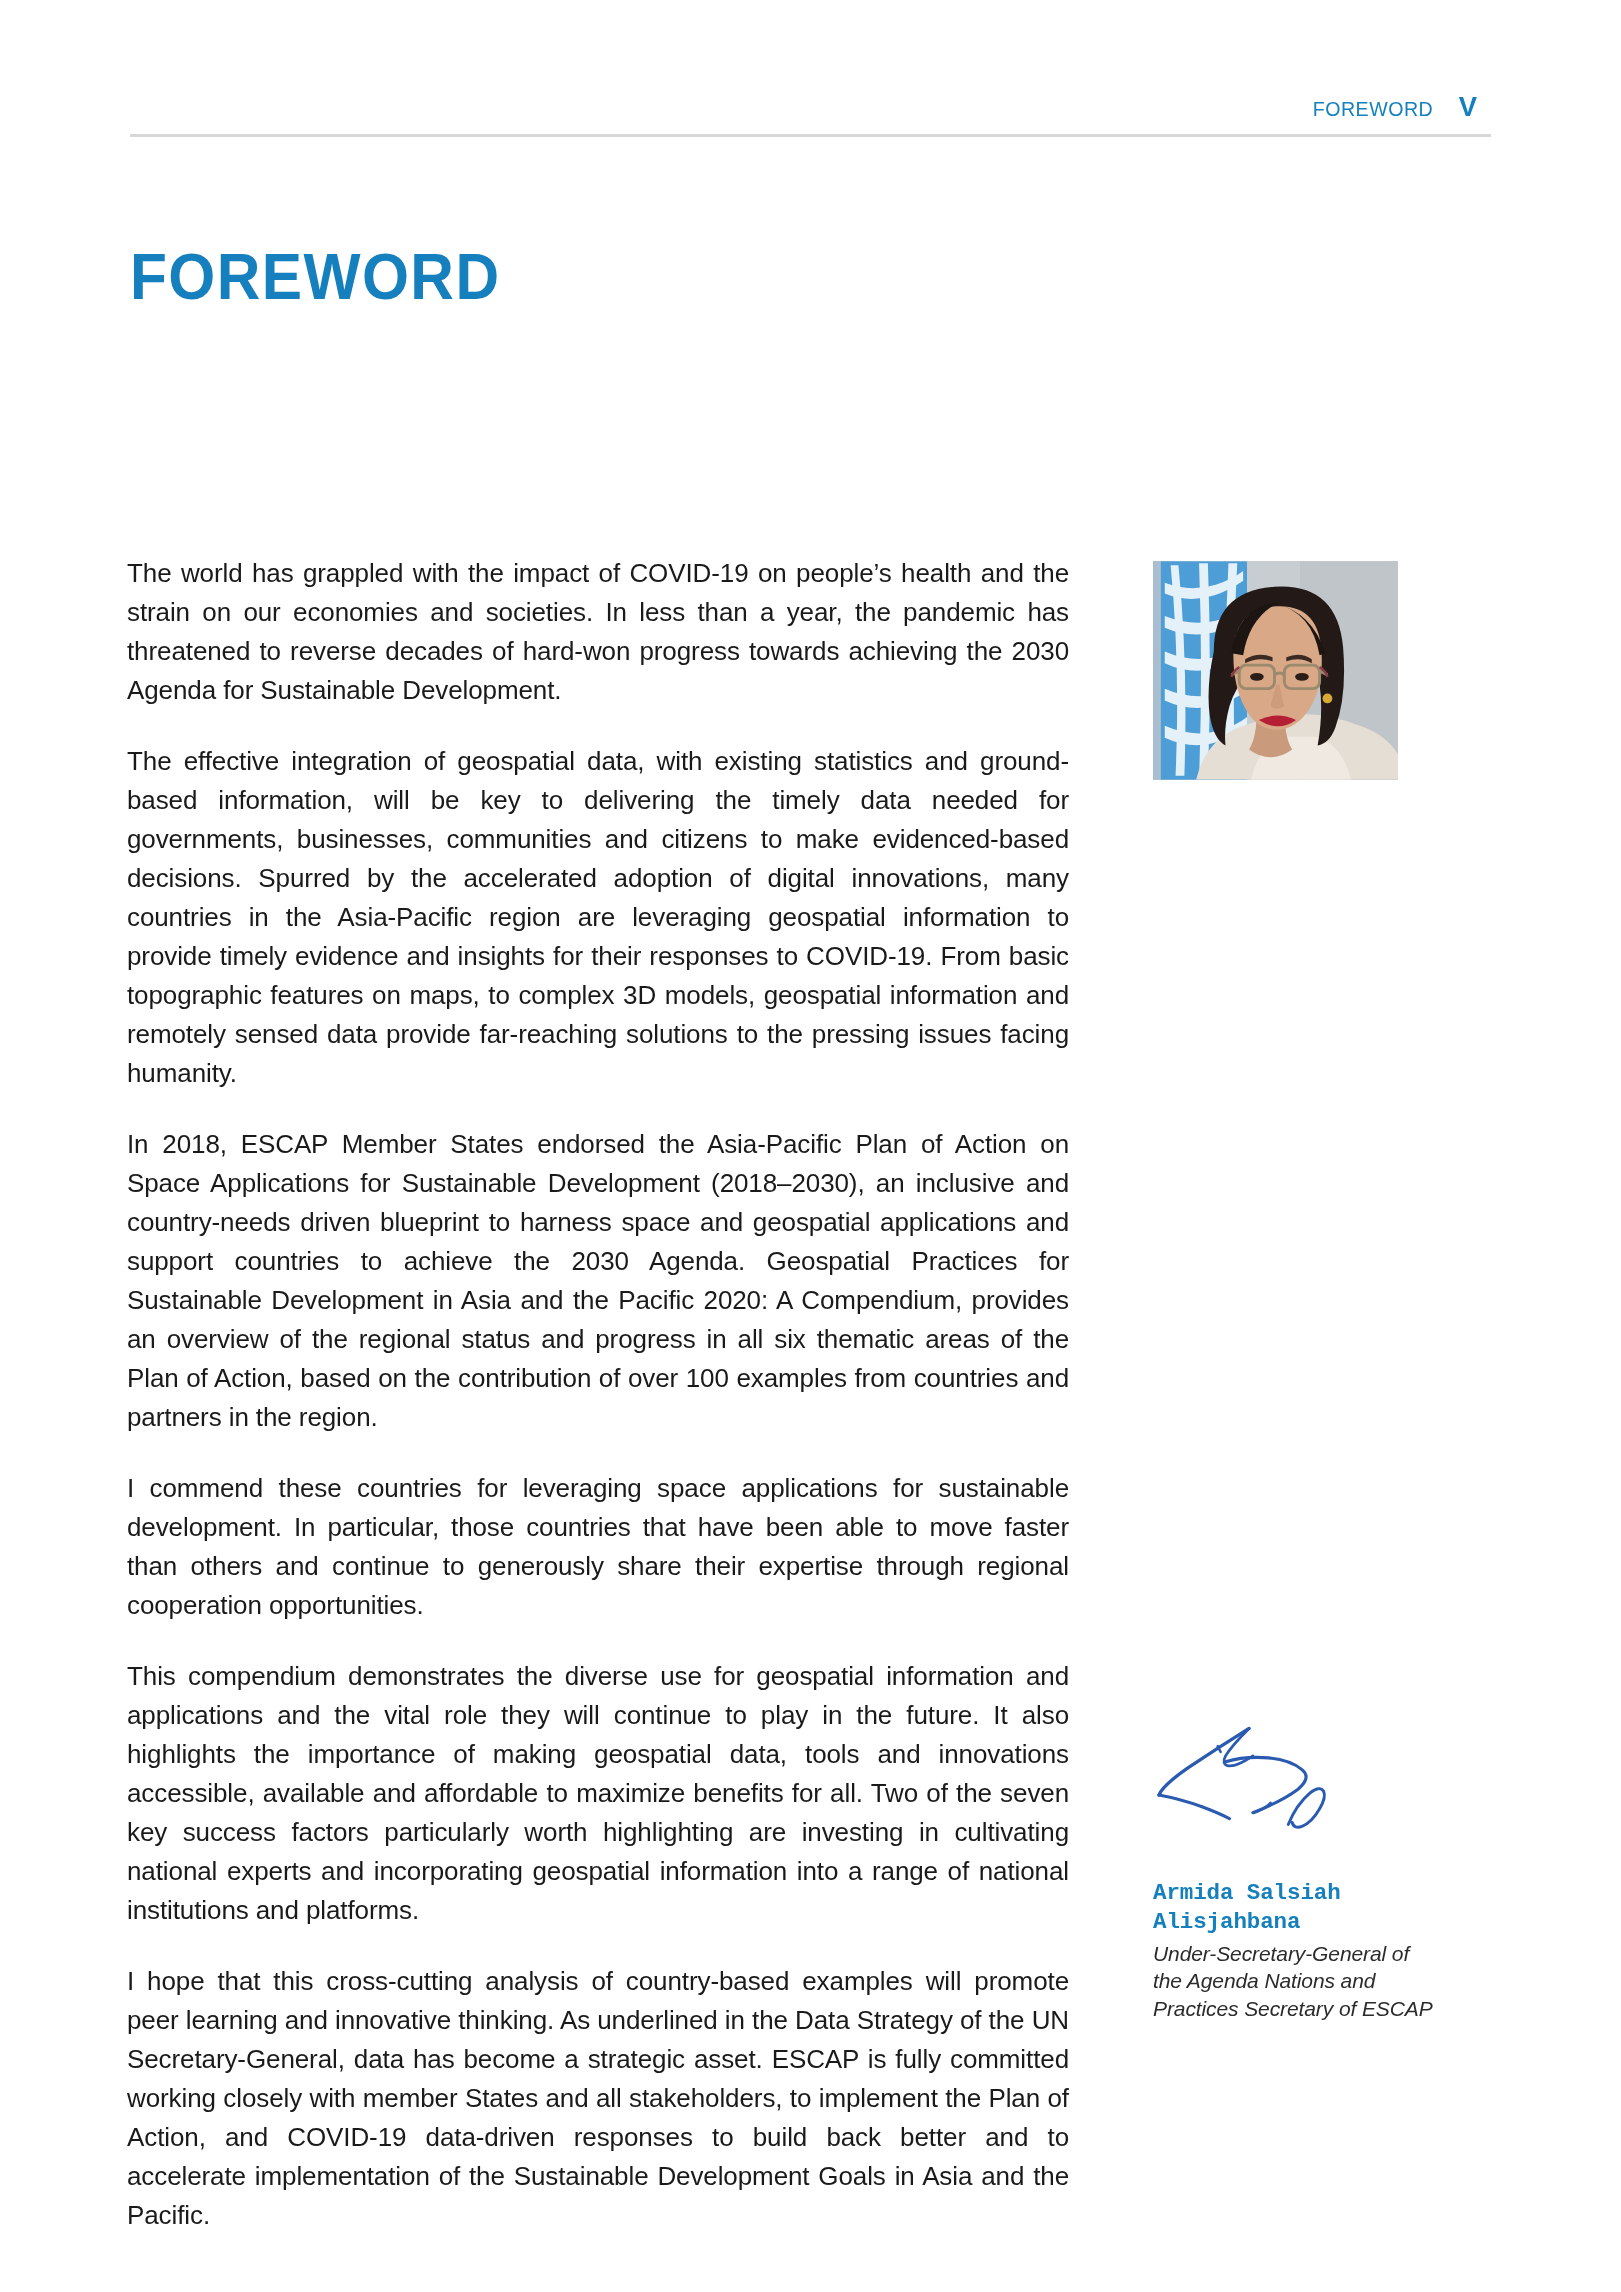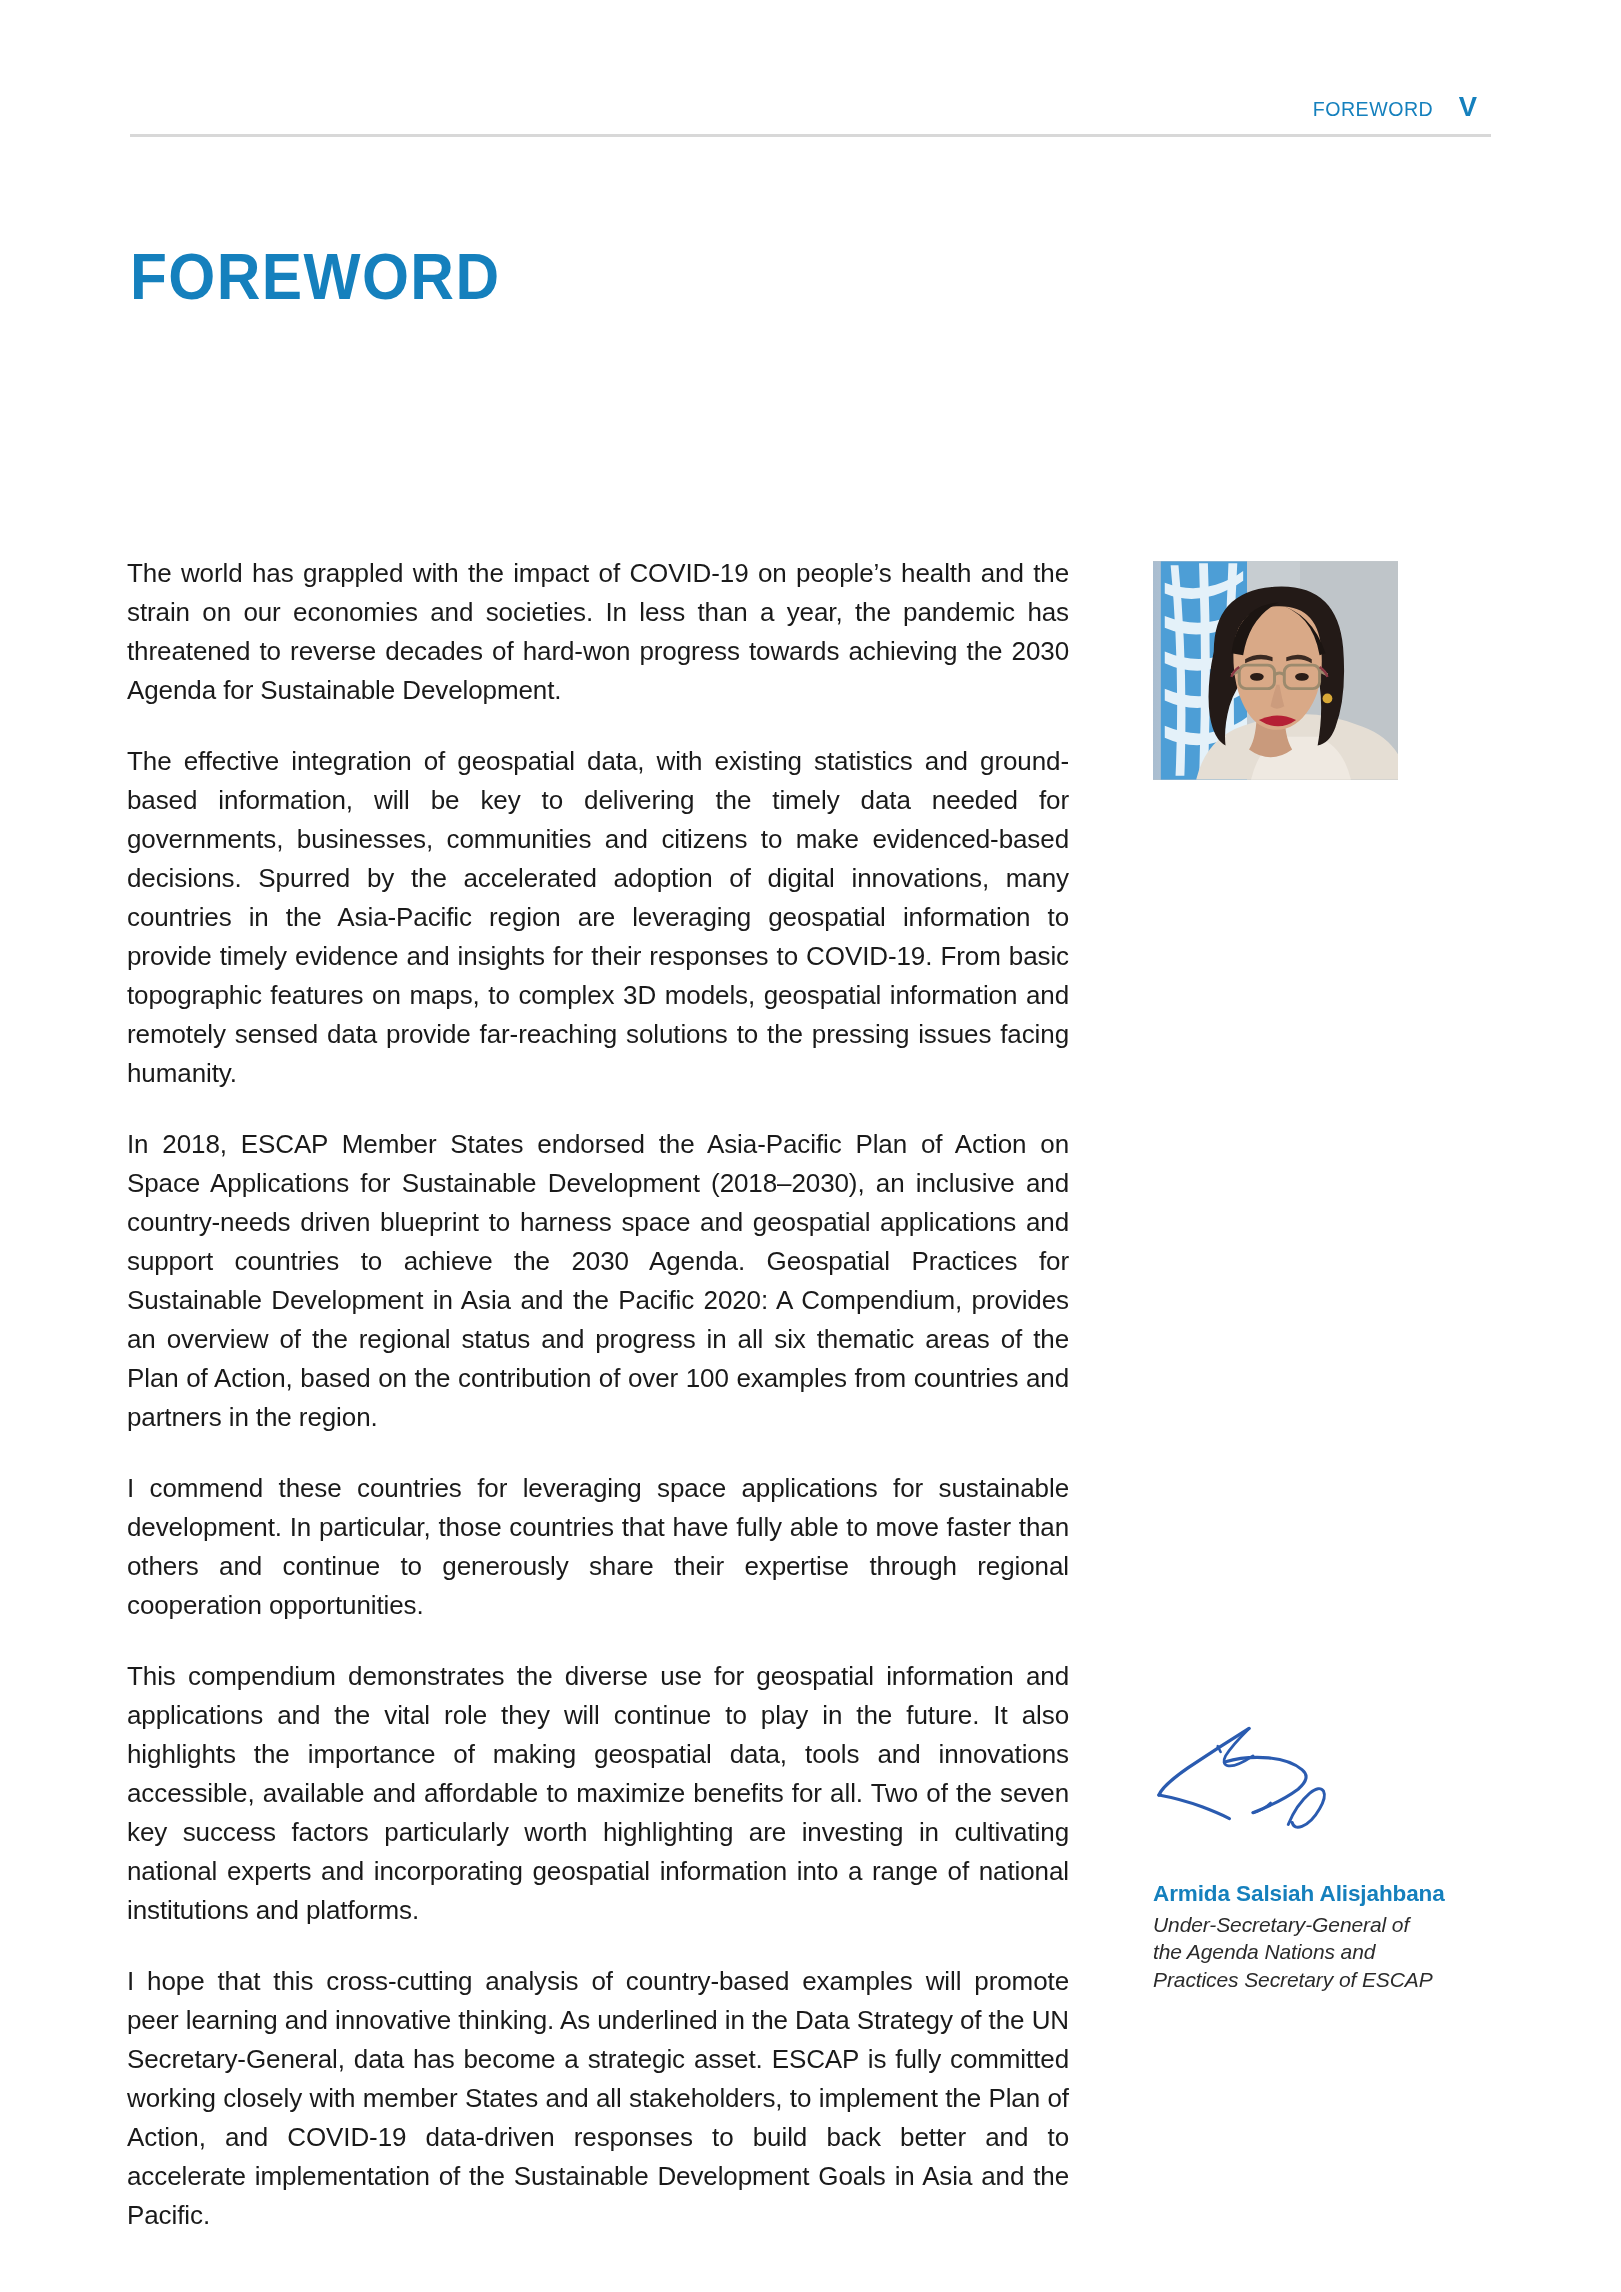--- a/index.html
+++ b/index.html
@@ -106,21 +106,21 @@
     top: 1879px;
     left: 1153px;
     width: 333px;
   }
   .sig-name {
     font-size: 22.5px;
     font-weight: bold;
     color: #1580BD;
     line-height: 29px;
     letter-spacing: -0.1px;
-    font-family: Liberation Sans, sans-serif;
+    font-family: Liberation Mono, monospace;
   }
   .sig-role {
     margin-top: 2.9px;
     font-size: 21px;
     line-height: 27.4px;
     color: #2b2b2b;
     letter-spacing: -0.1px;
     font-family: "Liberation Sans", sans-serif;
   }
   .sig-role div { white-space: nowrap; font-style: italic; }
@@ -135,21 +135,21 @@
     <span class="rh-pageno">V</span>
   </div>
   <div class="header-rule"></div>
 
   <h1 class="page-title">FOREWORD</h1>
 
   <div class="text-col">
     <p>The world has grappled with the impact of COVID-19 on people’s health and the strain on our economies and societies. In less than a year, the pandemic has threatened to reverse decades of hard-won progress towards achieving the 2030 Agenda for Sustainable Development.</p>
     <p>The effective integration of geospatial data, with existing statistics and ground-based information, will be key to delivering the timely data needed for governments, businesses, communities and citizens to make evidenced-based decisions. Spurred by the accelerated adoption of digital innovations, many countries in the Asia-Pacific region are leveraging geospatial information to provide timely evidence and insights for their responses to COVID-19. From basic topographic features on maps, to complex 3D models, geospatial information and remotely sensed data provide far-reaching solutions to the pressing issues facing humanity.</p>
     <p>In 2018, ESCAP Member States endorsed the Asia-Pacific Plan of Action on Space Applications for Sustainable Development (2018–2030), an inclusive and country-needs driven blueprint to harness space and geospatial applications and support countries to achieve the 2030 Agenda.  Geospatial Practices for Sustainable Development in Asia and the Pacific 2020: A Compendium, provides an overview of the regional status and progress in all six thematic areas of the Plan of Action, based on the contribution of over 100 examples from countries and partners in the region.</p>
-    <p>I commend these countries for leveraging space applications for sustainable development. In particular, those countries that have fully able to move faster than others and continue to generously share their expertise through regional cooperation opportunities.</p>
+    <p>I commend these countries for leveraging space applications for sustainable development. In particular, those countries that have been able to move faster than others and continue to generously share their expertise through regional cooperation opportunities.</p>
     <p>This compendium demonstrates the diverse use for geospatial information and applications and the vital role they will continue to play in the future. It also highlights the importance of making geospatial data, tools and innovations accessible, available and affordable to maximize benefits for all. Two of the seven key success factors particularly worth highlighting are investing in cultivating national experts and incorporating geospatial information into a range of national institutions and platforms.</p>
     <p>I hope that this cross-cutting analysis of country-based examples will promote peer learning and innovative thinking. As underlined in the Data Strategy of the UN Secretary-General, data has become a strategic asset. ESCAP is fully committed working closely with member States and all stakeholders, to implement the Plan of Action, and COVID-19 data-driven responses to build back better and to accelerate implementation of the Sustainable Development Goals in Asia and the Pacific.</p>
   </div>
 
   <div class="portrait">
     <svg width="245" height="219" viewBox="0 0 250 223" xmlns="http://www.w3.org/2000/svg" aria-hidden="true">
       <defs>
         <linearGradient id="bgGrad" x1="0" y1="0" x2="1" y2="0">
           <stop offset="0%" stop-color="#a9bdd0"></stop>
           <stop offset="38%" stop-color="#cfd6da"></stop>

